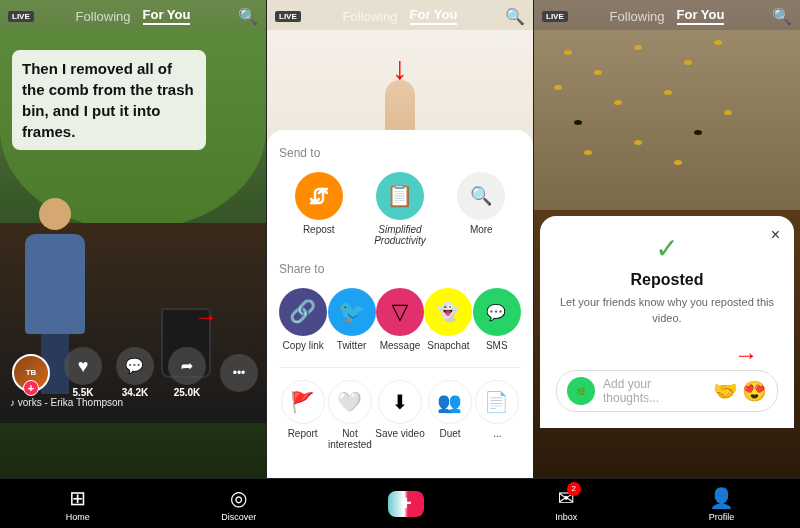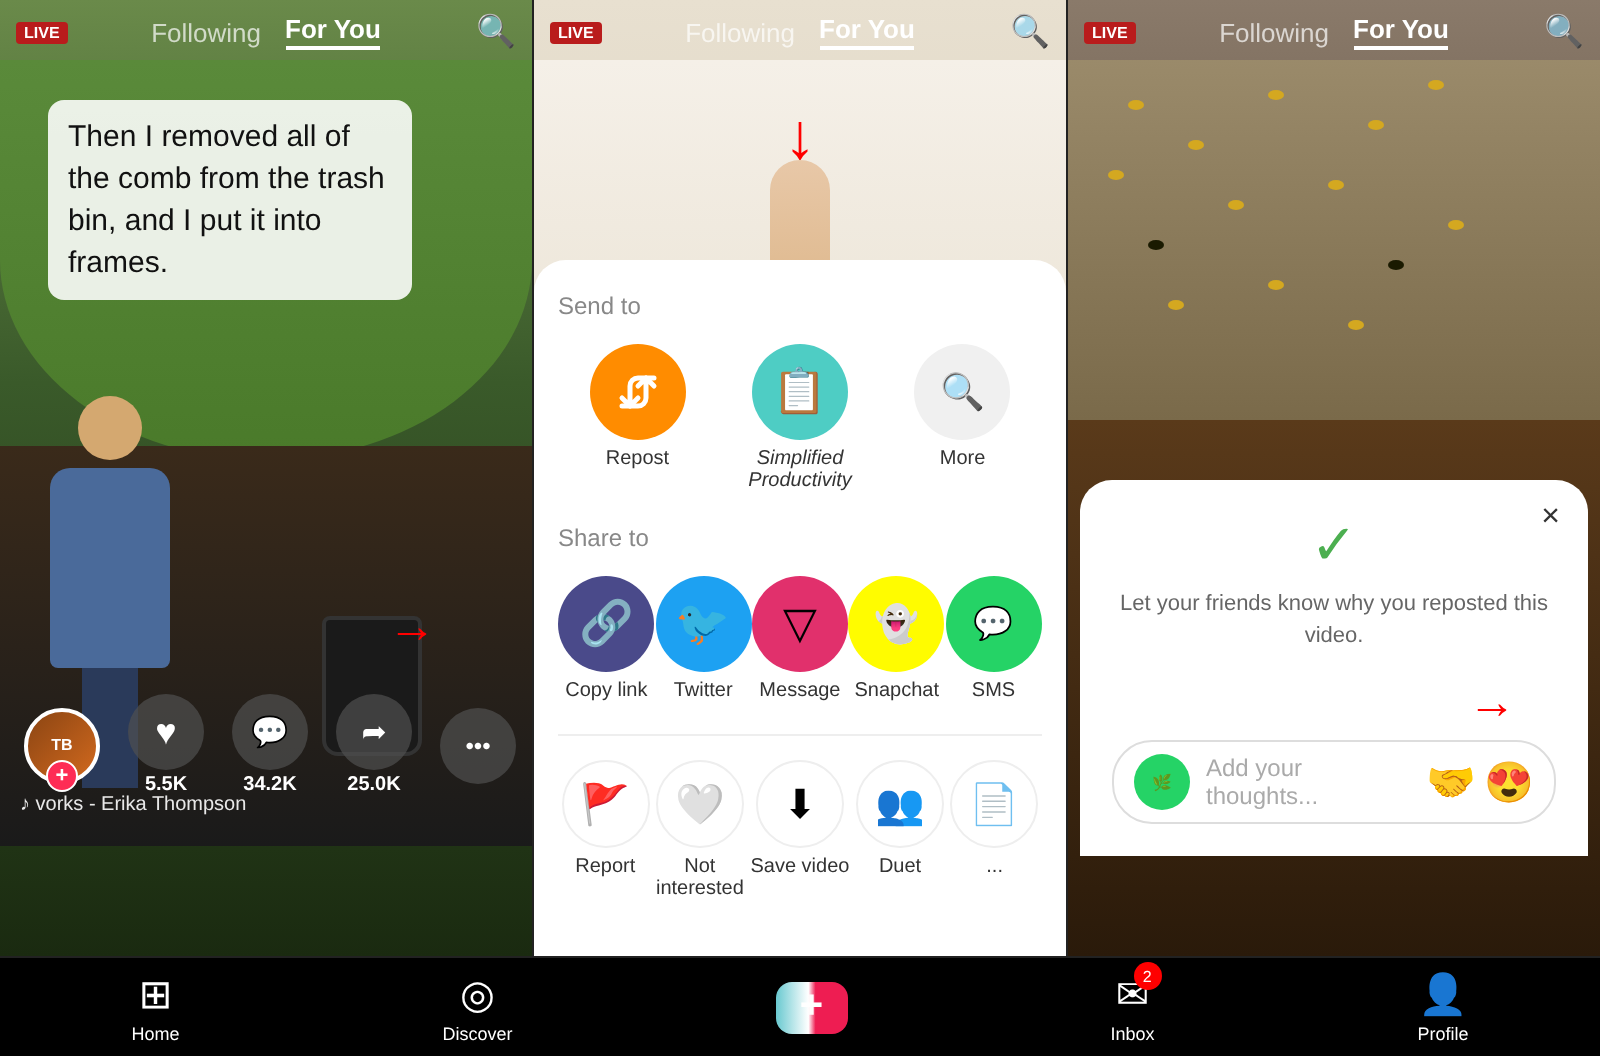--- a/index.html
+++ b/index.html
@@ -61,21 +61,21 @@
 
     .top-bar-left {
       position: absolute;
       left: 8px;
       display: flex;
       align-items: center;
       gap: 4px;
     }
 
     .live-badge {
-      background: #b91c1c;
+      background: #404040;
       color: white;
       font-size: 8px;
       font-weight: bold;
       padding: 1px 4px;
       border-radius: 2px;
     }
 
     .top-bar-tabs {
       display: flex;
       gap: 12px;
@@ -102,27 +102,27 @@
 
     .search-icon-btn {
       color: white;
       font-size: 16px;
     }
 
     
     .caption-box {
       position: absolute;
       top: 50px;
-      left: 24px;
+      left: 12px;
       right: 60px;
       background: rgba(255,255,255,0.88);
       border-radius: 8px;
       padding: 8px 10px;
       font-size: 15px;
-      font-weight: 400;
+      font-weight: 700;
       color: #111;
       line-height: 1.4;
       z-index: 5;
     }
 
     
     .right-icons {
       position: absolute;
       right: 8px;
       bottom: 80px;
@@ -694,20 +694,21 @@
       </div>
       <div class="icon-item">
         <div class="icon-circle">♥</div>
         <span class="icon-count">3.7M</span>
       </div>
     </div>
 
     <div class="repost-modal">
       <span class="modal-close">×</span>
       <div class="modal-check">✓</div>
+      <div class="modal-title">Reposted</div>
       <div class="modal-subtitle">Let your friends know why you reposted this video.</div>
 
       <div style="position:relative;margin-bottom:4px;">
         <div style="color:red;font-size:24px;text-align:right;padding-right:20px;">→</div>
       </div>
 
       <div class="modal-input-row">
         <div class="modal-avatar">
           <span style="font-size:8px;">🌿</span>
         </div>

